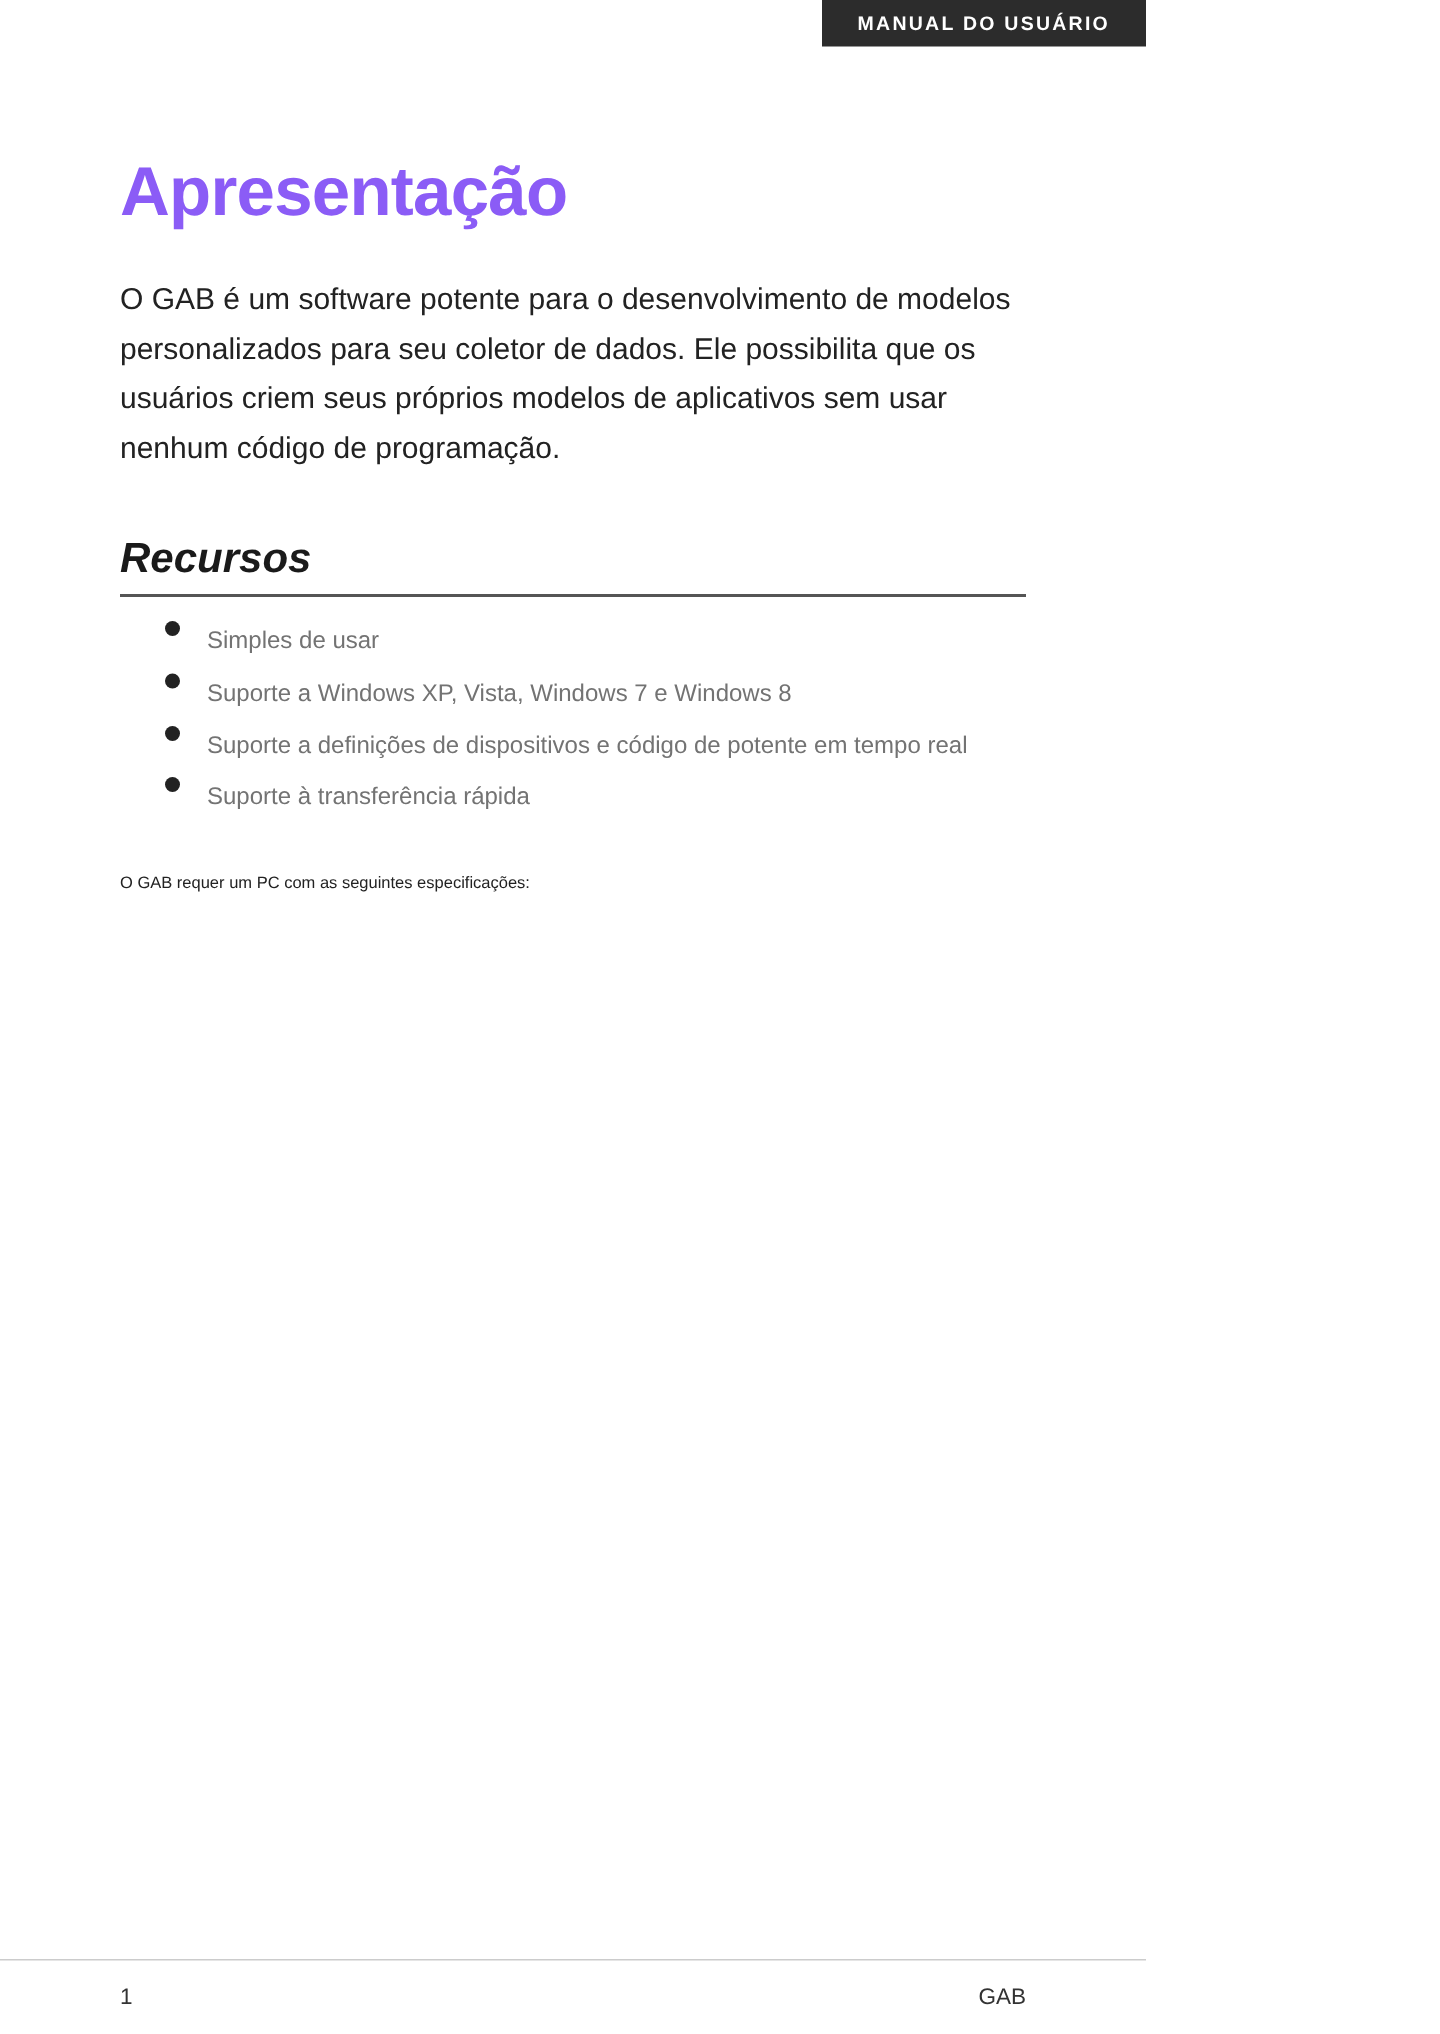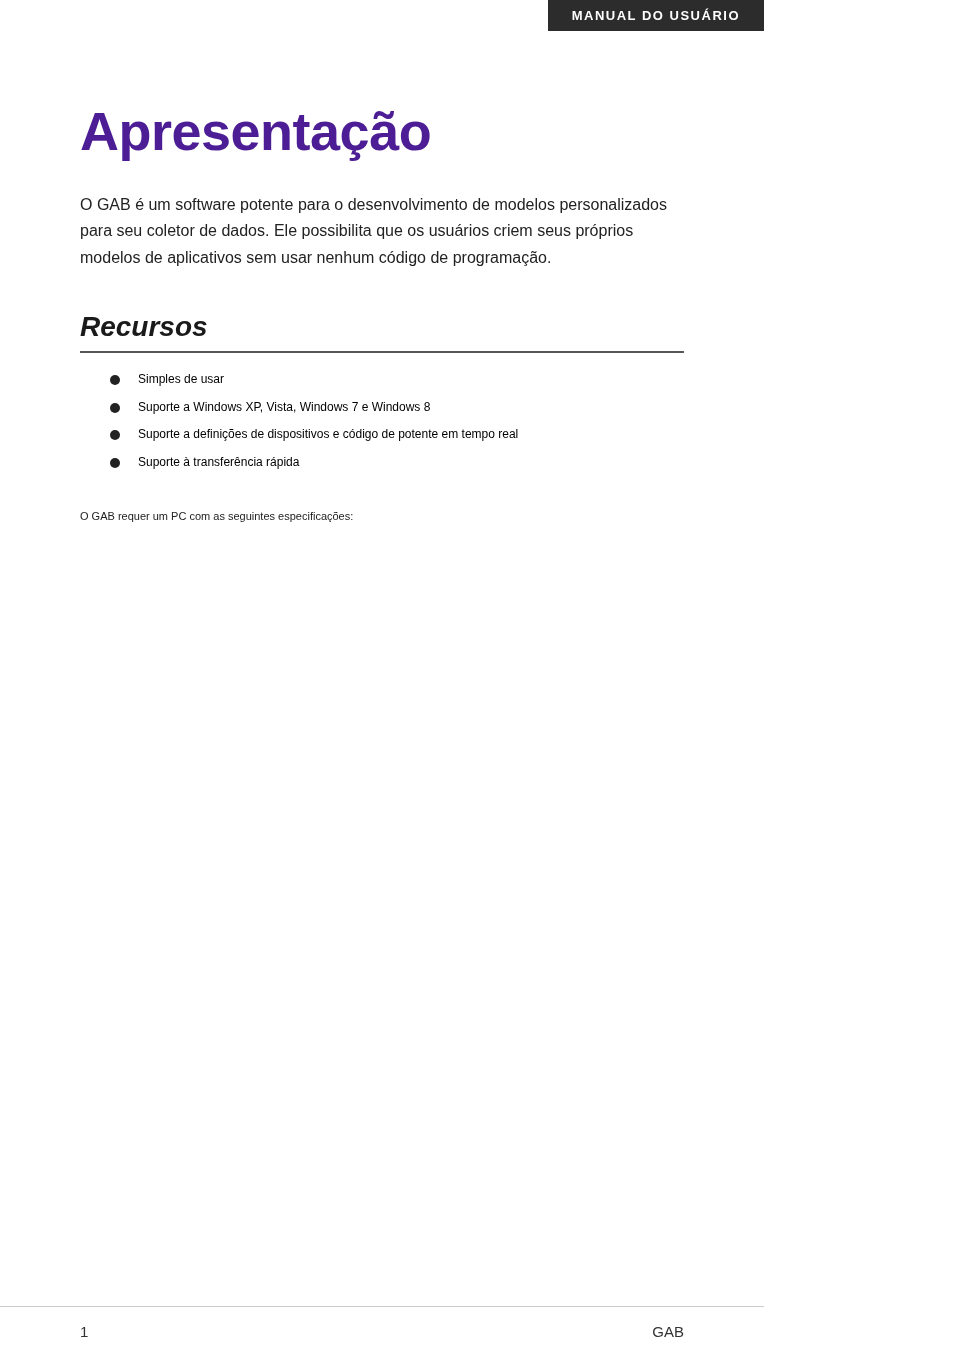--- a/index.html
+++ b/index.html
@@ -40,31 +40,31 @@
     }
 
     
     .main-content {
       padding: 80px 80px 80px 80px;
       padding-top: 60px;
     }
 
     
     .page-title {
-      font-size: 54px;
+      font-size: 46px;
       font-weight: bold;
-      color: #4c1d95;
+      color: #8b5cf6;
       margin-top: 40px;
       margin-bottom: 30px;
       letter-spacing: -0.5px;
     }
 
     
     .intro-paragraph {
-      font-size: 16px;
+      font-size: 20px;
       line-height: 1.65;
       color: #222;
       margin-bottom: 40px;
       max-width: 820px;
     }
 
     
     .section-heading {
       font-size: 28px;
       font-weight: bold;
@@ -79,25 +79,24 @@
 
     
     .bullet-list {
       list-style: none;
       margin-top: 16px;
       margin-bottom: 20px;
       padding-left: 30px;
     }
 
     .bullet-list li {
-      font-size: 12px;
+      font-size: 16px;
       line-height: 1.8;
-      color: #000000;
+      color: #737373;
       display: flex;
-      align-items: center;
       margin-bottom: 6px;
     }
 
     .bullet-dot {
       display: inline-block;
       width: 10px;
       height: 10px;
       background: #222;
       border-radius: 50%;
       margin-right: 18px;

